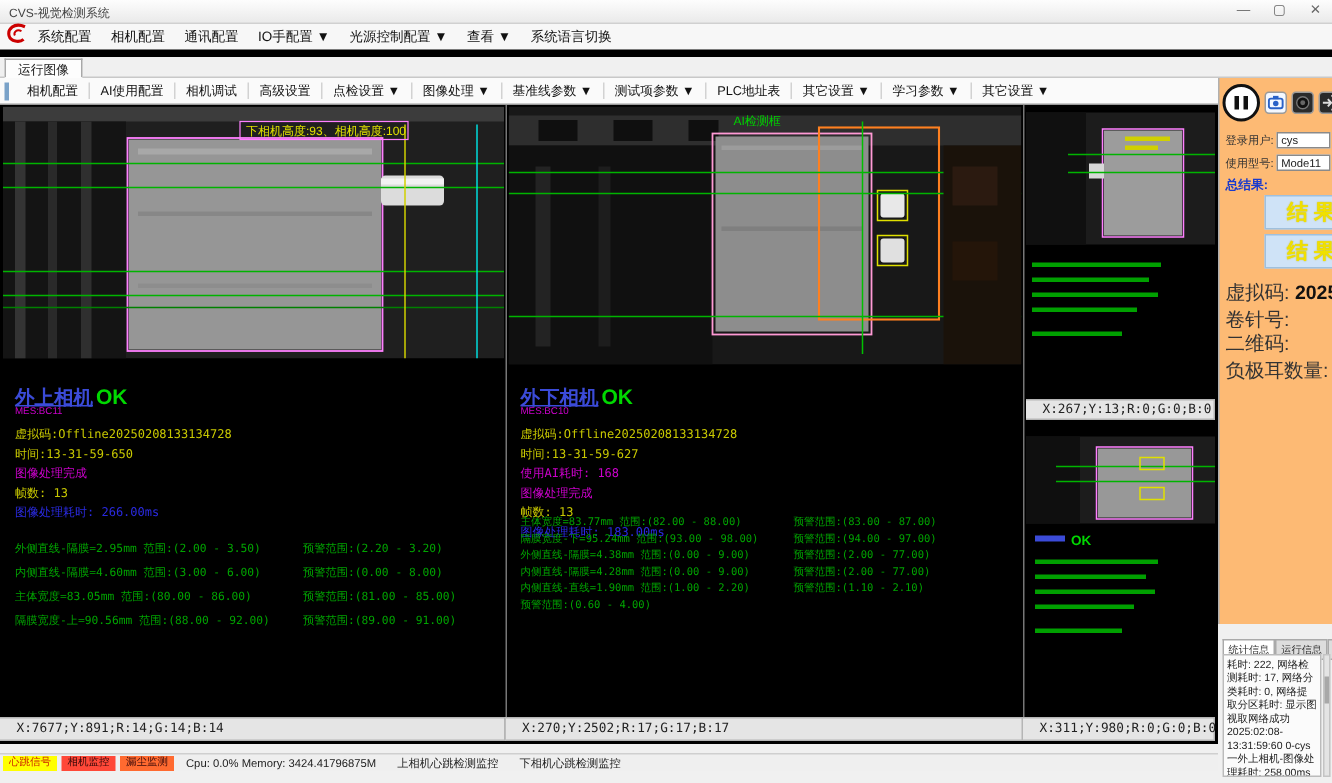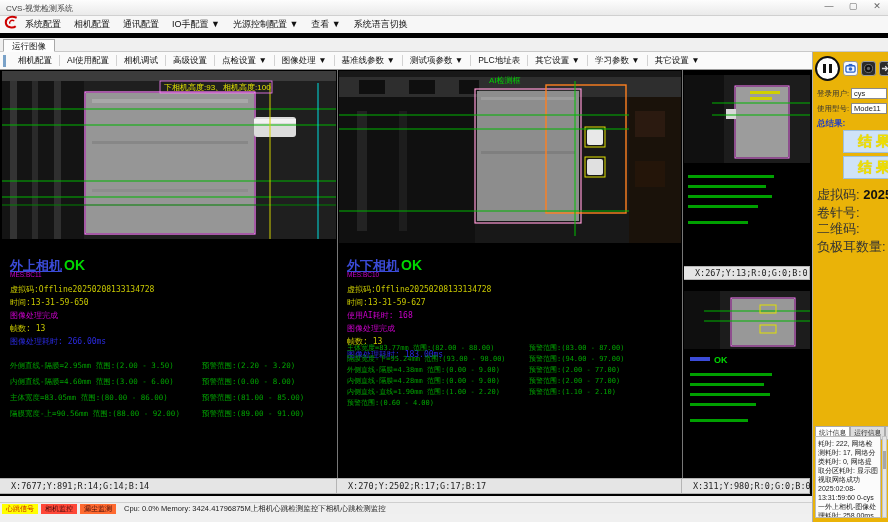--- a/index.html
+++ b/index.html
@@ -62,22 +62,22 @@
   .meas .m { color:#00a400; }
   .meas .w { color:#00a400; }
   .meas-l .row { height:16px; font-size:7.5px; }
   .meas-l .m { width:192px; }
   .meas-m .row { height:11px; font-size:7px; }
   .meas-m .m { width:182px; }
 
   .photo { position:absolute; left:0; top:0; }
 
   
-  .sidebar { position:absolute; left:812px; top:52px; width:76px; height:470px;
-    background:#eab308; border-left:1px solid #b0b0b0; }
+  .sidebar { position:absolute; left:812px; top:52px; width:76px; height:364px;
+    background:#fdba74; border-left:1px solid #b0b0b0; }
   .icon-row { position:absolute; left:2px; top:4px; display:flex; align-items:center; gap:3px; }
   .pause-btn { width:25px; height:25px; border:2.5px solid #111; border-radius:50%;
     display:flex; align-items:center; justify-content:center; gap:3px; background:#fff; cursor:pointer; }
   .pause-btn i { display:block; width:3px; height:9px; background:#111; }
   .mini-icon { width:15px; height:15px; border:1px solid #9a9a9a; border-radius:3px;
     display:flex; align-items:center; justify-content:center; background:#f4f8ff; cursor:pointer; }
   .srow { position:absolute; left:4px; display:flex; align-items:center; width:70px; }
   .srow .lbl { font-size:7.5px; color:#333; white-space:nowrap; }
   .srow .box { margin-left:2px; flex:1; height:11px; border:1px solid #8a8a8a; background:#fff;
     font-size:7.5px; color:#222; padding:0 2px; line-height:10px; }
@@ -98,21 +98,21 @@
   .log-scroll i { display:block; margin:14px auto 0; width:3px; height:18px; background:#a8a8a8; }
 
   
   .statusbar { position:absolute; left:0; top:502px; width:812px; height:12px;
     background:#efefef; border-top:1px solid #cfcfcf; display:flex; align-items:center; font-size:7.5px; color:#222; }
   .badge { height:10px; line-height:10px; padding:0 4px; margin-right:3px; font-size:7px; }
   .badge-1 { background:#ffff00; color:#cc2200; margin-left:2px; }
   .badge-2 { background:#ff4838; color:#3a0a0a; }
   .badge-3 { background:#ff6a30; color:#3a0a0a; }
   .cpu { margin-left:5px; white-space:nowrap; }
-  .mon { margin-left:0; white-space:nowrap; }
+  .mon { margin-left:14px; white-space:nowrap; }
 </style>
 </head>
 <body>
 
 <div class="app">
 
   <div class="titlebar">
     <span class="title">CVS-视觉检测系统</span>
     <span class="win-controls">
       <span>—</span>

